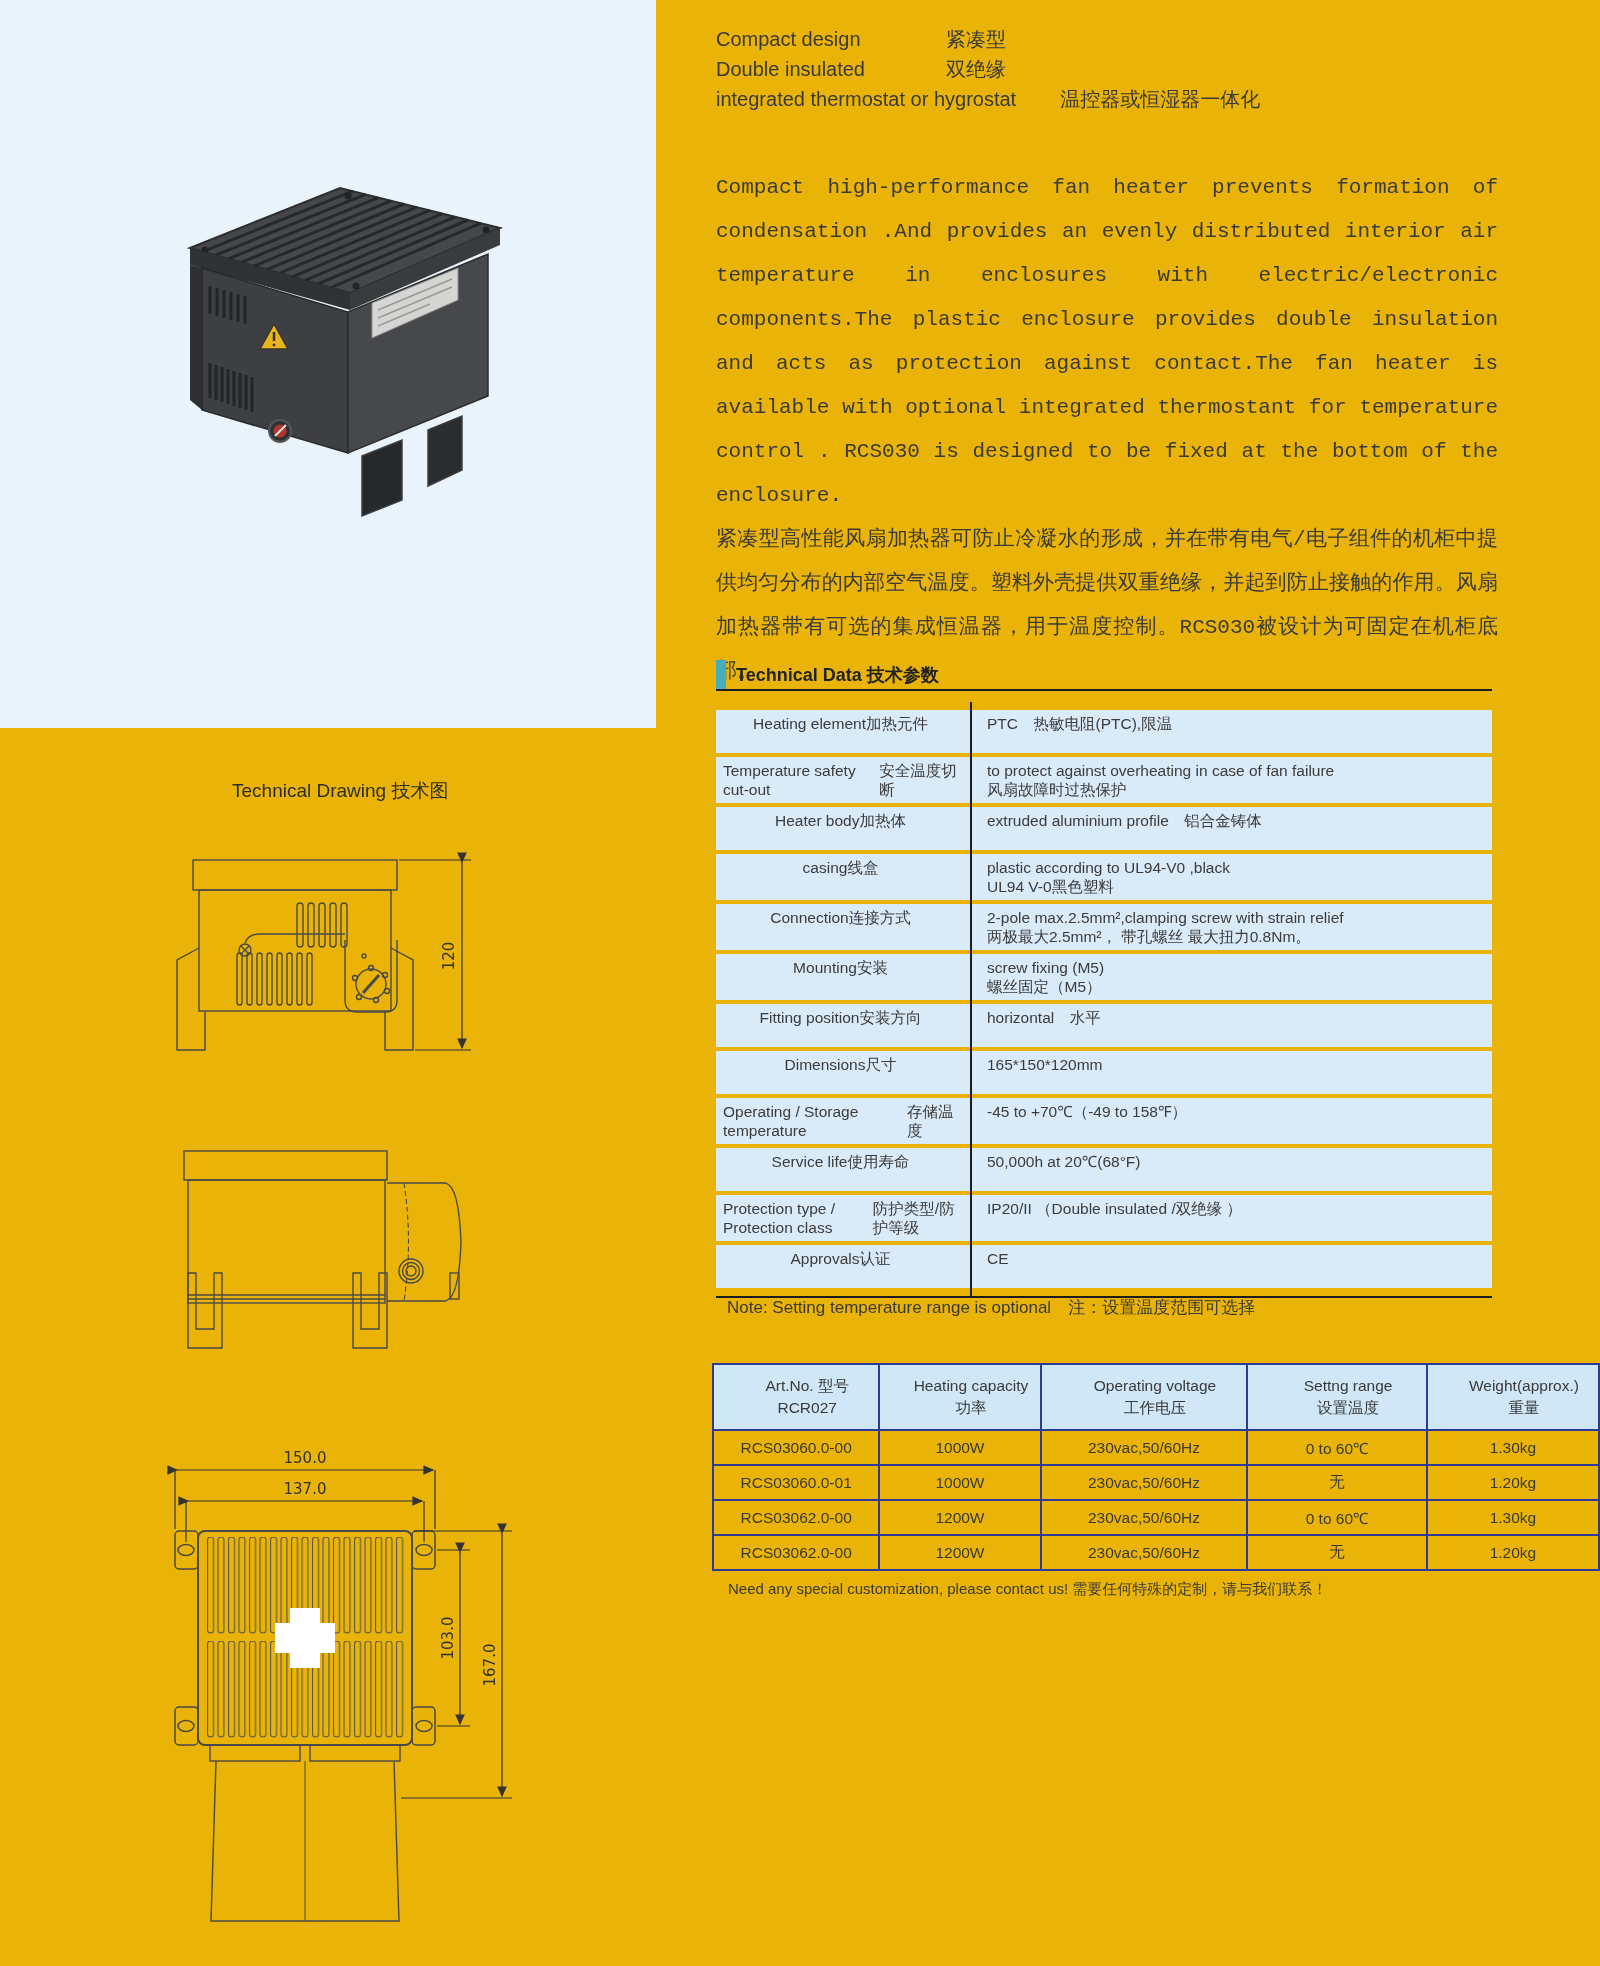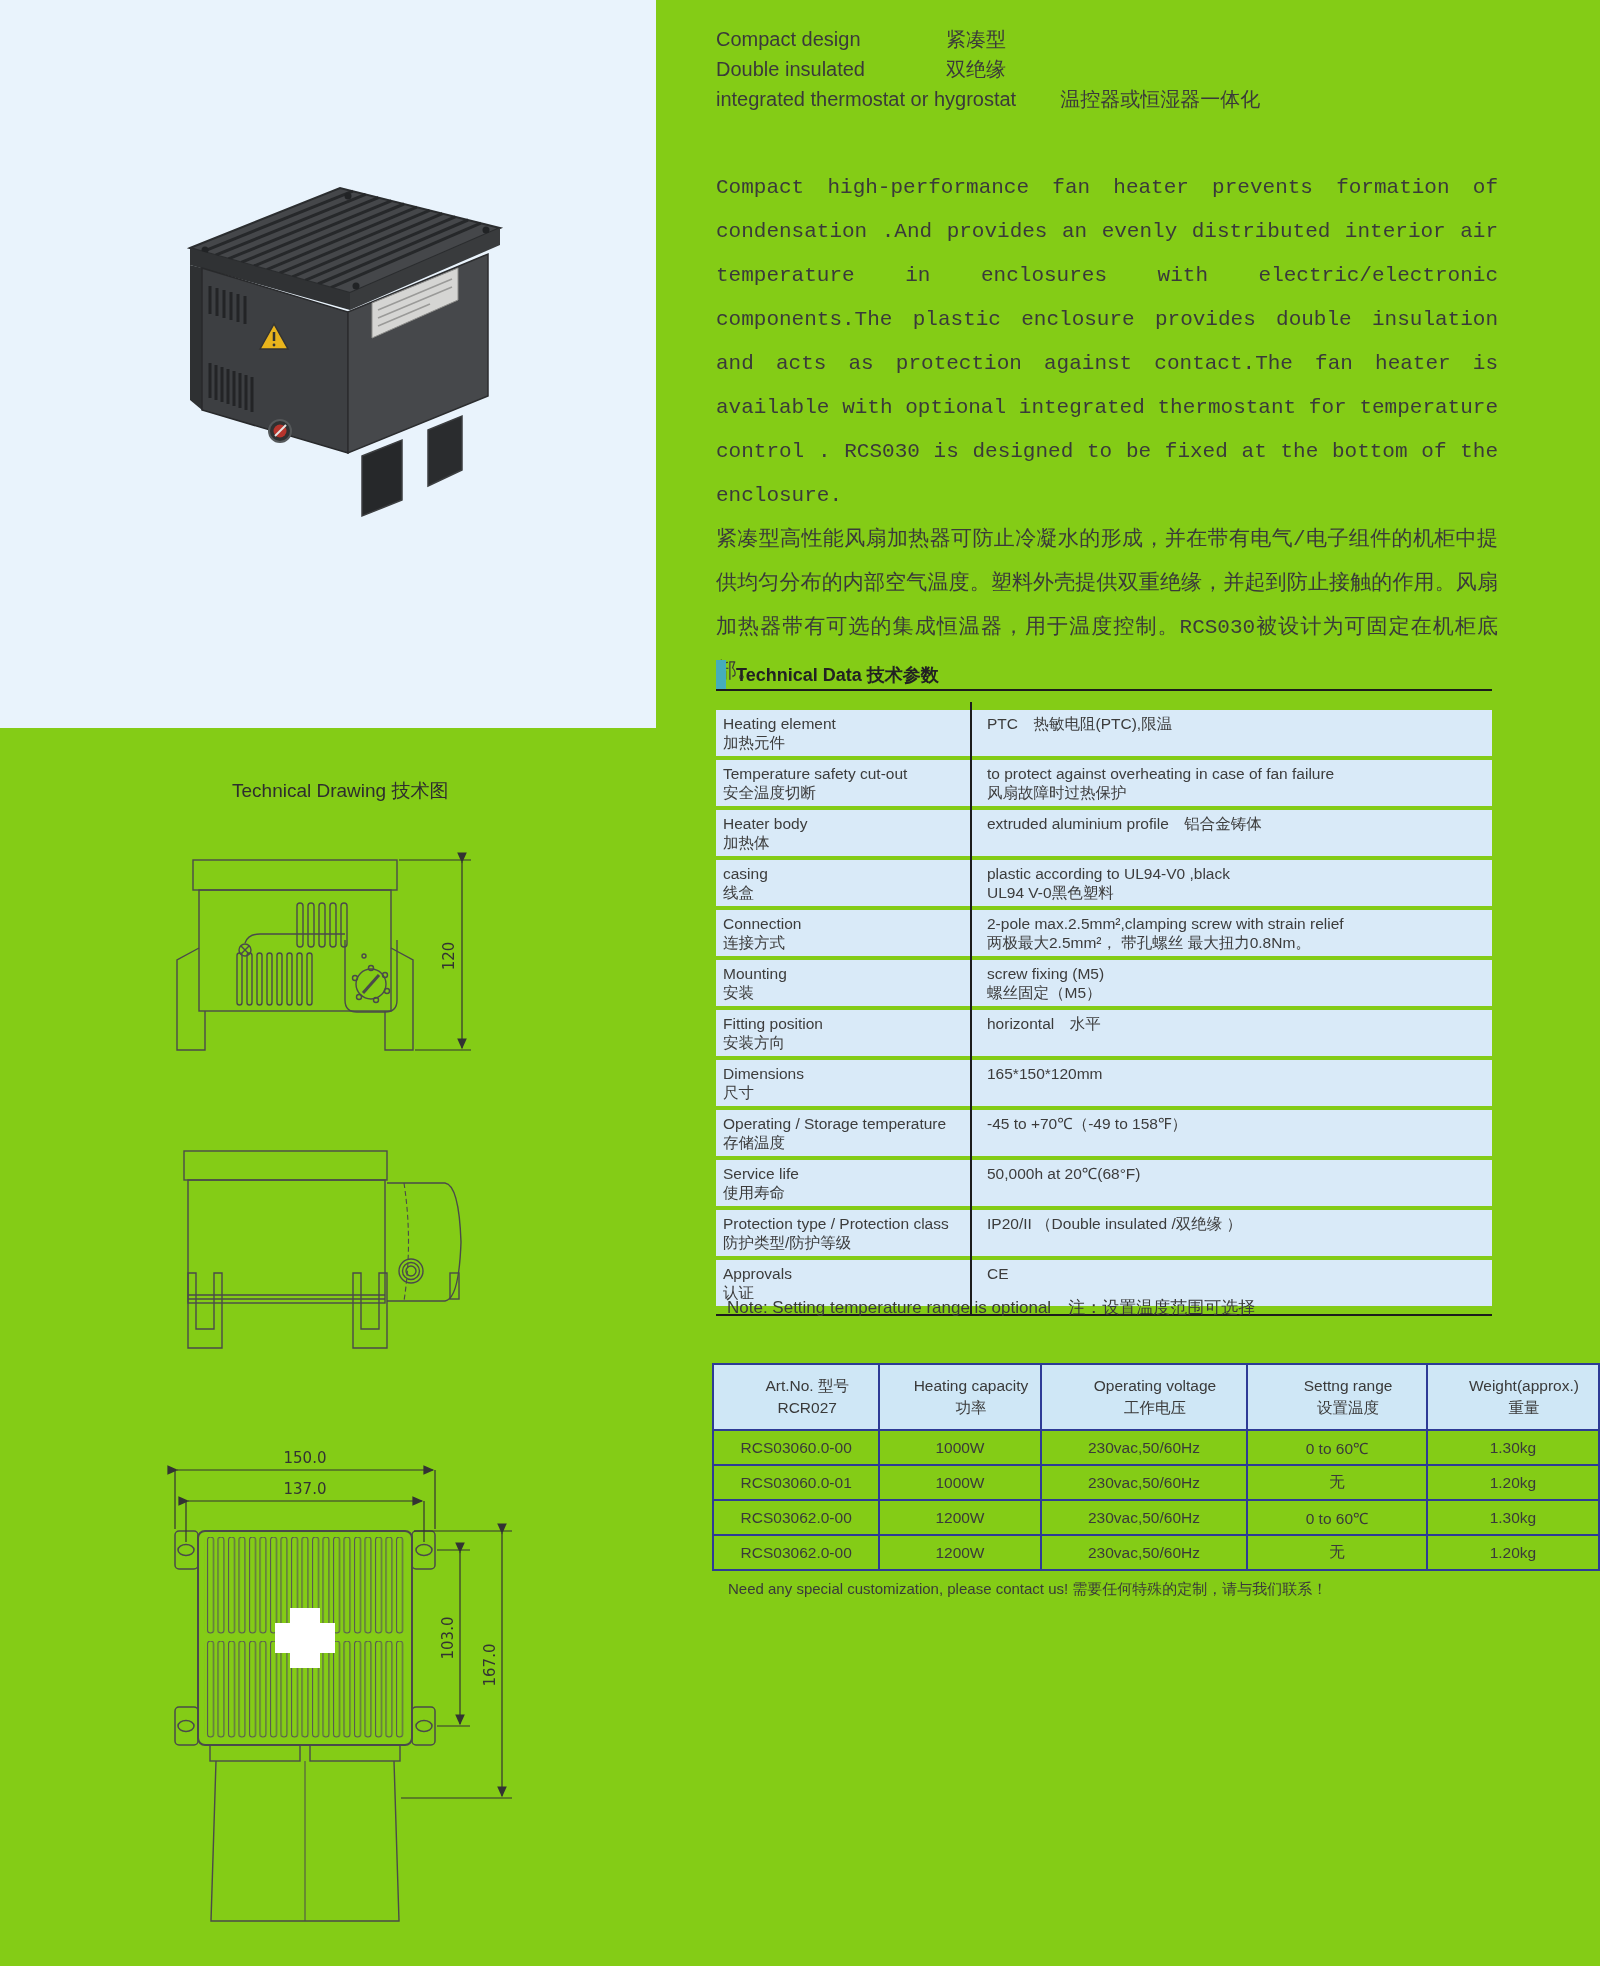--- a/index.html
+++ b/index.html
@@ -1,16 +1,16 @@
 <!DOCTYPE html>
 <html><head>
 <meta charset="utf-8">
 <style>
   html,body{margin:0;padding:0;background:#fff;}
-  .page{position:relative;width:1600px;height:1966px;background:#84cc16;overflow:hidden;
+  .page{position:relative;width:1600px;height:1966px;background:#eab308;overflow:hidden;
         font-family:"Liberation Sans",sans-serif;color:#3c3c3c;}
   .abs{position:absolute;}
   
   .blue-panel{left:0;top:0;width:656px;height:728px;background:#e9f3fc;}
   
   .features{left:716px;top:24px;}
   .feature-line{display:flex;font-size:20px;line-height:30px;color:#3a3a3a;}
   .f-en{min-width:186px;margin-right:44px;white-space:nowrap;}
   
   .desc{left:716px;top:166px;width:782px;font-size:21px;line-height:44px;text-align:justify;color:#3a3a3a;}
@@ -19,21 +19,21 @@
   .td-header{left:716px;top:660px;width:776px;border-bottom:2px solid #1c1c1c;
              display:flex;align-items:center;}
   .td-accent{width:10px;height:29px;background:#45adbc;margin-right:10px;}
   .td-title{font-size:18px;font-weight:bold;color:#222;}
   
   .tech-table{left:716px;top:702px;width:776px;border-bottom:2px solid #1c1c1c;
               padding:8px 0 8px 0;display:flex;flex-direction:column;gap:4px;position:absolute;}
   .t-divider{position:absolute;left:254px;top:0;width:2px;height:100%;background:#1c1c1c;}
   .t-row{display:flex;background:#d9eaf8;min-height:43px;}
   .t-label{width:254px;box-sizing:border-box;padding:4px 12px 4px 7px;font-size:15.5px;line-height:19px;
-           display:flex;flex-direction:column;justify-content:center;}
+           display:flex;justify-content:center;}
   .t-value{flex:1;box-sizing:border-box;padding:4px 6px 4px 17px;font-size:15.5px;line-height:19px;
            display:flex;flex-direction:column;justify-content:flex-start;}
   .t-vcn:empty,.t-lcn:empty{display:none;}
   .td-note{left:727px;top:1296px;font-size:17px;color:#3a3a3a;}
   
   .prod-table{left:712px;top:1363px;}
   .prod-table table{border-collapse:collapse;}
   .prod-table td{border:2px solid #2e3b96;text-align:center;font-size:15.5px;color:#3a3a3a;}
   .prod-table .hdr td{background:#cfe7f6;height:62px;line-height:22px;padding-left:23px;}
   .prod-table .dat td{height:31px;}

